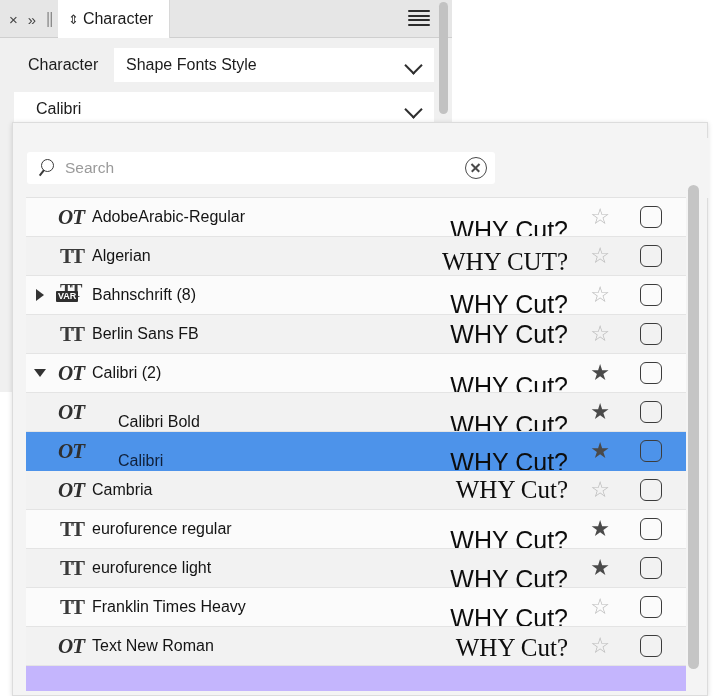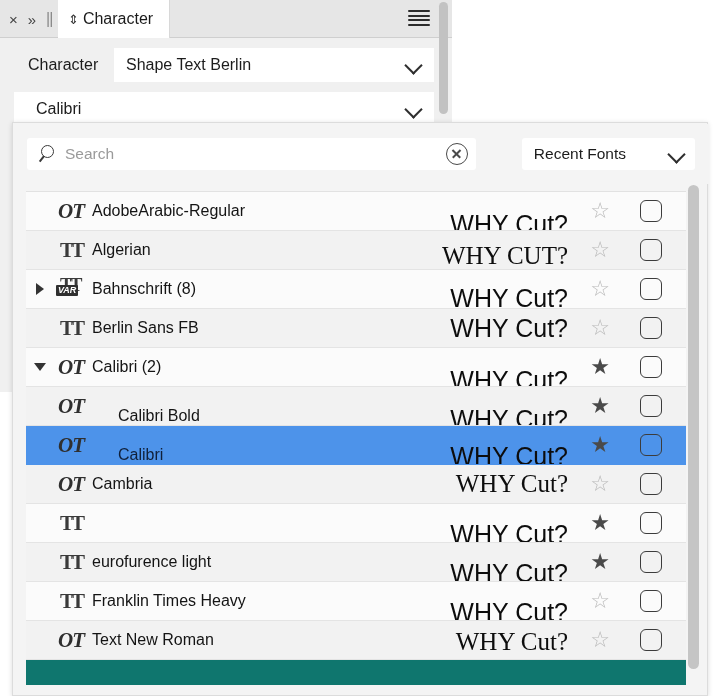--- a/index.html
+++ b/index.html
@@ -83,21 +83,21 @@
   }
 
   
   .popup {
     position: absolute; left: 12px; top: 122px; width: 696px; height: 574px;
     background: #f4f4f4;
     border: 1px solid #dcdcdc;
     box-shadow: 0 1px 5px rgba(0,0,0,0.14);
   }
   .popup-top {
-    position: absolute; left: 0; top: 1px; width: 696px; height: 60px;
+    position: absolute; left: 0; top: 15px; width: 696px; height: 60px;
     background: #f4f4f4;
     display: flex; align-items: center; padding: 0 14px; gap: 28px;
   }
   .search-box {
     width: 468px; height: 32px; background: #ffffff;
     border-radius: 3px; display: flex; align-items: center;
     padding: 0 8px 0 12px;
   }
   .search-icon { width: 20px; height: 20px; flex:0 0 20px; position: relative; margin-right: 6px;}
   .search-icon::before {
@@ -126,22 +126,22 @@
 
   .recent-select {
     margin-left: 18px; width: 180px; height: 32px; background: #ffffff;
     border-radius: 3px; display: flex; align-items: center; justify-content: space-between;
     padding: 0 8px 0 12px;
   }
   .recent-select .txt { font-size: 15.5px; color: #1c1c1c; }
 
   
   .list-wrap {
-    position: absolute; left: 13px; top: 68px; width: 660px; height: 494px;
-    overflow: hidden; background: #0f766e;
+    position: absolute; left: 13px; top: 74px; width: 660px; height: 494px;
+    overflow: hidden; background: #c4b5fd;
     border-top: 1px solid #e2e2e2;
   }
   .font-row {
     position: relative; height: 39px; display: flex; align-items: center;
     border-bottom: 1px solid #e4e4e4;
     background: #fbfbfb;
     overflow: hidden;
   }
   .font-row.alt { background: #f2f2f2; }
   .font-row.selected { background: #4d93ea; border-bottom-color:#4d93ea; }
@@ -173,21 +173,21 @@
   }
   .ftype .var-wrap { position: relative; width: 30px; height: 26px; }
   .ftype .var-wrap .tt2 {
     position: absolute; left: 4px; top: -2px;
     font-family: "Liberation Serif", serif; font-weight: 700;
     font-size: 19px; color: #3a3a3a; letter-spacing: -3px;
   }
   .ftype .var-wrap .varbox {
     position: absolute; left: 0px; top: 9px; background: #2f2f2f; color: #fff;
     font-size: 9px; font-weight: 700; padding: 1px 2px; letter-spacing: 0px;
-    line-height: 9px; border-radius: 1px; font-style: italic;
+    line-height: 9px; border-radius: 1px;
   }
 
   .fname {
     font-size: 16px; color: #141414; white-space: nowrap;
     padding-left: 4px;
   }
   .font-row.selected .fname { color: #10203a; }
   .indent { margin-left: 26px; margin-top: 20px; }
 
   .preview {
@@ -241,43 +241,39 @@
       </div>
     </div>
 
     <div class="panel-vscroll"></div>
 
     <div class="char-row">
       <div class="char-label">Character</div>
     </div>
 
     <div class="style-select">
-      <span class="txt">Shape Text Berlin</span>
+      <span class="txt">Shape Fonts Style</span>
       <span class="chev"></span>
     </div>
 
     <div class="font-select">
       <span class="txt">Calibri</span>
       <span class="chev"></span>
     </div>
   </div>
 
   <div class="popup">
 
     <div class="popup-top">
       <div class="search-box">
         <span class="search-icon"></span>
         <input class="search-input" type="text" placeholder="Search" style="">
         <span class="clear-icon"></span>
       </div>
 
-      <div class="recent-select">
-        <span class="txt">Recent Fonts</span>
-        <span class="chev"></span>
-      </div>
     </div>
 
     <div class="list-wrap" id="font-list">
         <div class="font-row">
           <span class="twisty"></span>
           <span class="ftype">
             <span class="ot">OT</span>
           </span>
           <span class="fname">AdobeArabic-Regular</span>
           <span class="preview sans" style="margin-top: 13px;">WHY Cut?</span>
@@ -355,20 +351,21 @@
           <span class="fname">Cambria</span>
           <span class="preview serif" style="margin-top: 0px;">WHY Cut?</span>
           <span class="star off">☆</span>
           <span class="cbx"></span>
         </div>
         <div class="font-row">
           <span class="twisty"></span>
           <span class="ftype">
             <span class="tt">TT</span>
           </span>
+          <span class="fname">eurofurence  regular</span>
           <span class="preview sans" style="margin-top: 11px;">WHY Cut?</span>
           <span class="star">★</span>
           <span class="cbx"></span>
         </div>
         <div class="font-row alt">
           <span class="twisty"></span>
           <span class="ftype">
             <span class="tt">TT</span>
           </span>
           <span class="fname">eurofurence light</span>

